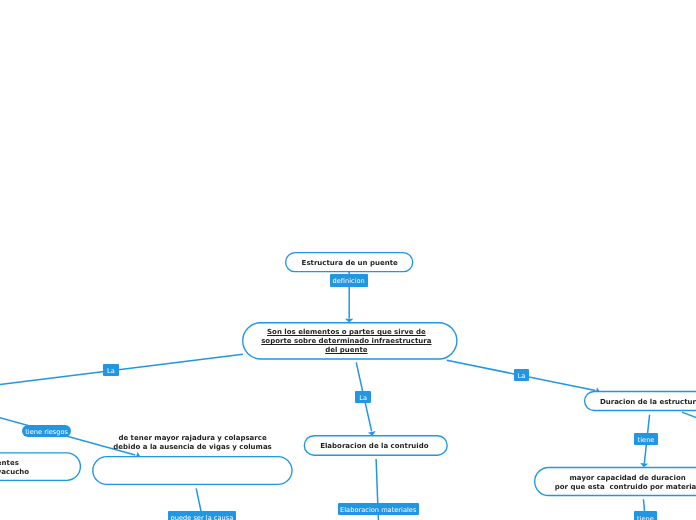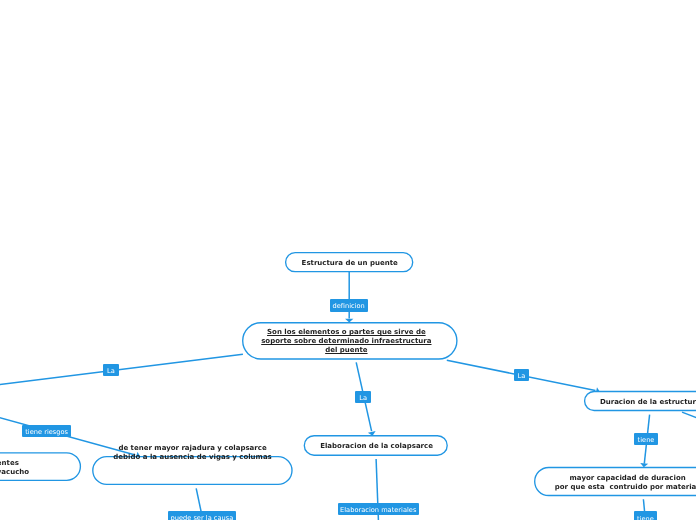--- a/index.html
+++ b/index.html
@@ -66,54 +66,54 @@
 soporte sobre determinado infraestructura
 del puente</span>
   </div>
 
   <div class="node" style="left:-120.3px;top:452.6px;width:200.8px;height:27.4px;padding-left:19.30px;">
     <span class="txt">la seguridad de los puentes
 en el departamento de Ayacucho</span>
   </div>
 
   <div class="node" style="left:303.9px;top:435.25px;width:143.1px;height:19.75px;padding-left:16.30px;">
-    <span class="txt">Elaboracion de la colapsarce</span>
+    <span class="txt">Elaboracion de la contruido</span>
   </div>
 
-  <div class="node" style="left:92.3px;top:441px;width:199.4px;height:21px;padding-left:21.00px;">
+  <div class="node" style="left:92.3px;top:431px;width:199.4px;height:21px;padding-left:21.00px;">
     <span class="txt">de tener mayor rajadura y colapsarce
 debido a la ausencia de vigas y columas</span>
   </div>
 
   <div class="node" style="left:584.3px;top:391.2px;width:133px;height:19.3px;padding-left:15.60px;">
     <span class="txt">Duracion de la estructura</span>
   </div>
 
   <div class="node" style="left:534.3px;top:466.9px;width:185px;height:28.4px;padding-left:20.50px;">
     <span class="txt">mayor capacidad de duracion
 por que esta  contruido por materias</span>
   </div>
 
-  <div class="badge" style="left:329.5px;top:299px;width:38.2px;height:12.7px;">
+  <div class="badge" style="left:329.5px;top:274px;width:38.2px;height:12.7px;">
     <span>definicion</span>
   </div>
 
   <div class="badge" style="left:103.1px;top:364.1px;width:15.6px;height:12.4px;">
     <span>La</span>
   </div>
 
   <div class="badge" style="left:355.4px;top:391.1px;width:15.6px;height:12.4px;">
     <span>La</span>
   </div>
 
   <div class="badge" style="left:513.6px;top:369.0px;width:15.6px;height:12.4px;">
     <span>La</span>
   </div>
 
-  <div class="badge" style="left:22.1px;top:424.8px;width:49.1px;height:12.4px;">
+  <div class="badge" style="left:22.1px;top:424.8px;width:49.1px;height:12.4px;border-radius:6px;">
     <span>tiene riesgos</span>
   </div>
 
   <div class="badge" style="left:167.6px;top:510.6px;width:68.6px;height:12.4px;">
     <span>puede ser la causa</span>
   </div>
 
   <div class="badge" style="left:337.9px;top:503.1px;width:80.7px;height:12.3px;">
     <span>Elaboracion materiales</span>
   </div>

